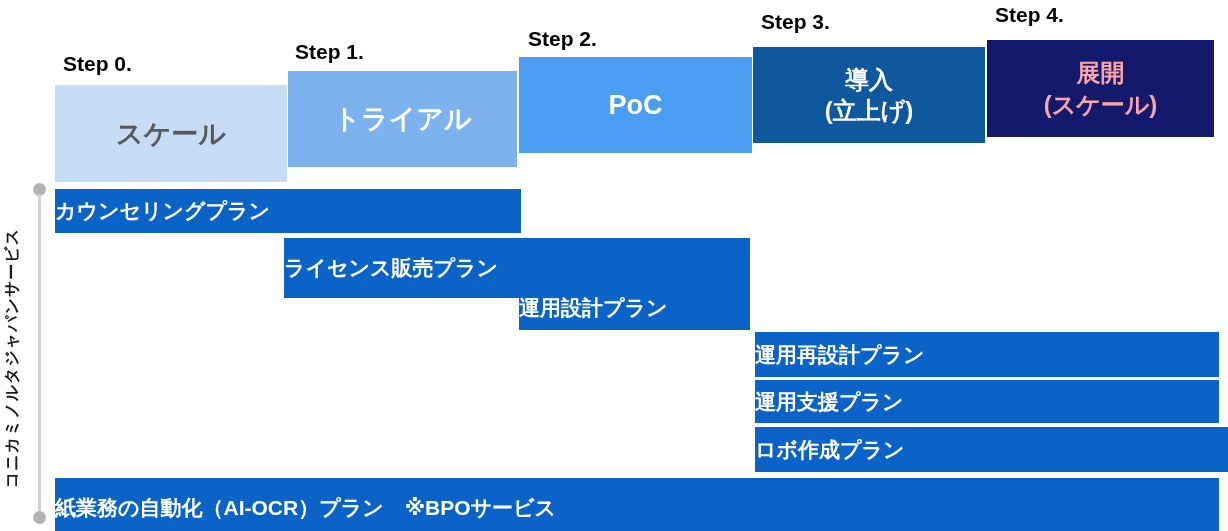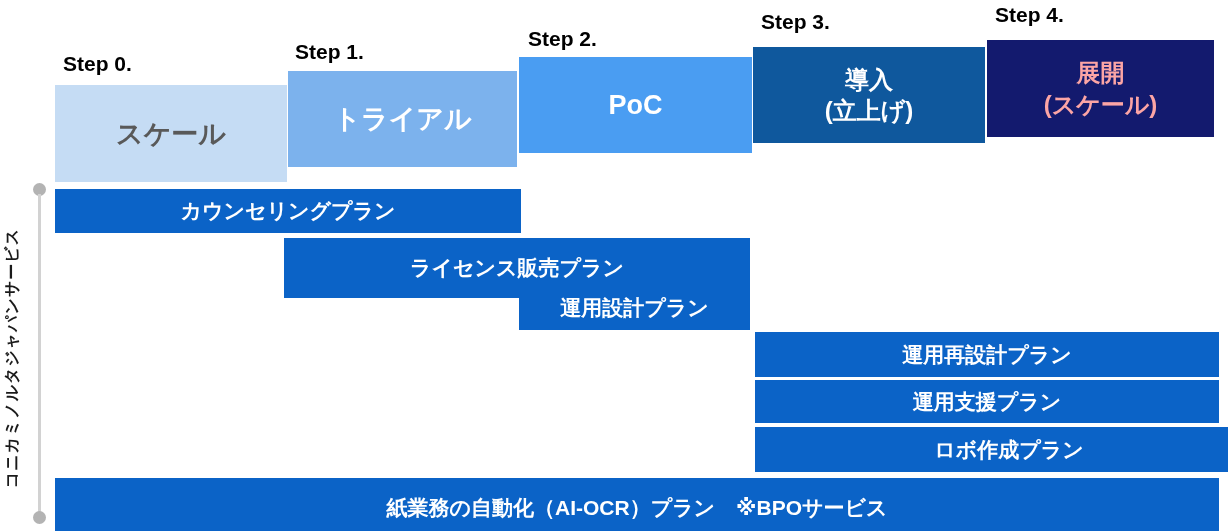--- a/index.html
+++ b/index.html
@@ -39,21 +39,21 @@
   #box3 { left: 753px; top: 47px; width: 232px; height: 96px; background: #0F589D; color: #ffffff; font-size: 24px; line-height: 1.3; }
   #box4 { left: 987px; top: 40px; width: 227px; height: 97px; background: #131A6E; color: #fca5a5; font-size: 24px; line-height: 1.3; }
 
   
   .plan-bar {
     position: absolute;
     background: #0B63C7;
     color: #ffffff;
     font-weight: bold;
     font-size: 21px;
-    display: flex; align-items: center; justify-content: center;
+    display: flex; align-items: center; justify-content: flex-start;
     white-space: nowrap;
   }
   #bar0 { left: 55px;  top: 189px; width: 466px;  height: 44px; }
   #bar1 { left: 284px; top: 238px; width: 466px;  height: 60px; }
   #bar2 { left: 519px; top: 286px; width: 231px;  height: 44px; }
   #bar3 { left: 755px; top: 332px; width: 464px;  height: 45px; }
   #bar4 { left: 755px; top: 380px; width: 464px;  height: 43px; }
   #bar5 { left: 755px; top: 427px; width: 508px;  height: 45px; }
   #bar6 { left: 55px;  top: 478px; width: 1164px; height: 60px; }
 

